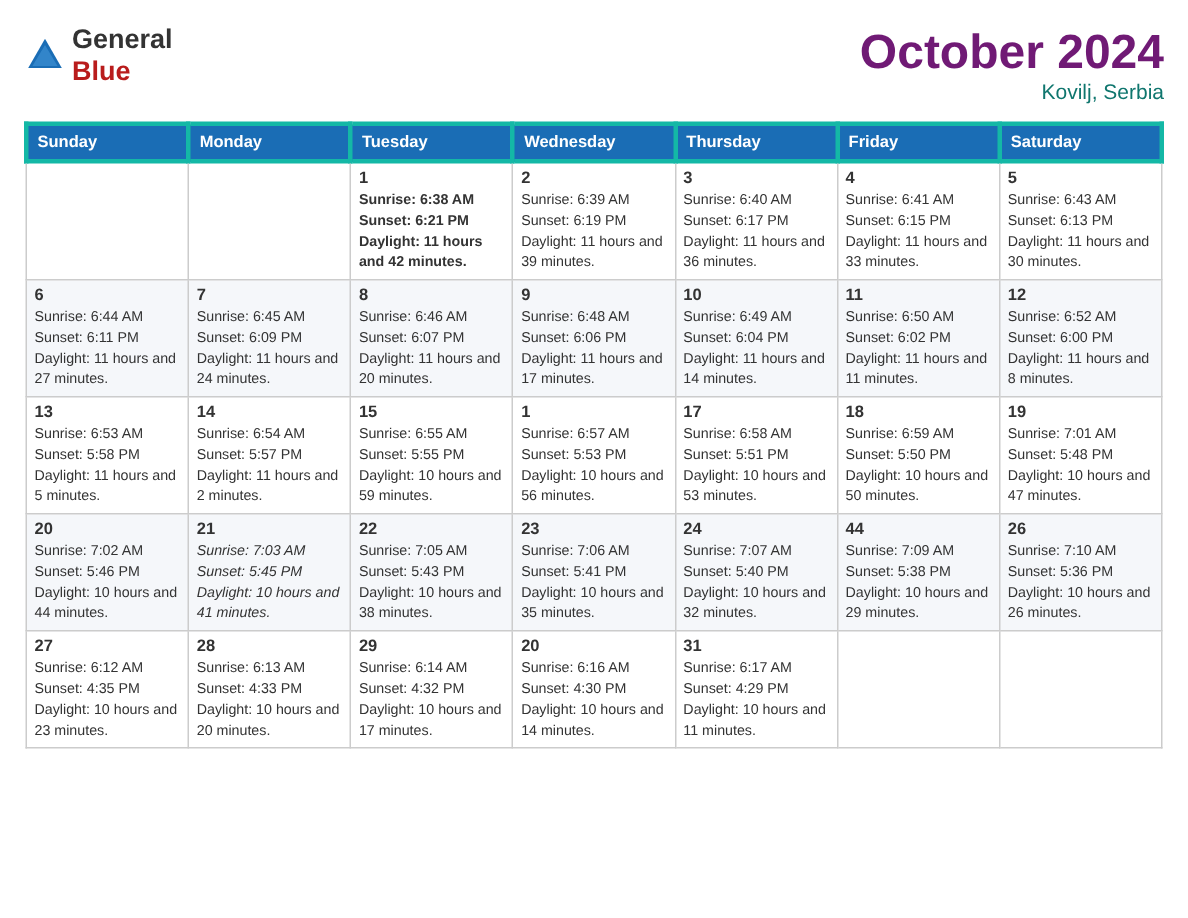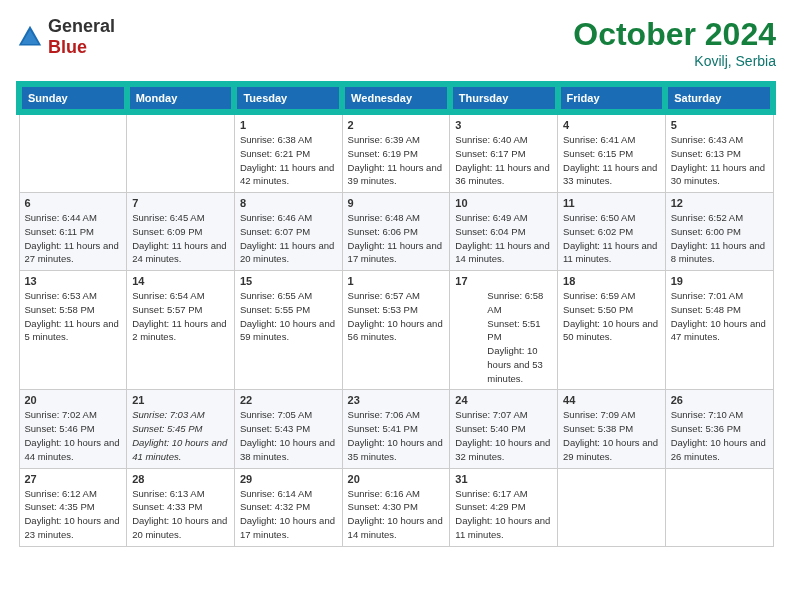--- a/index.html
+++ b/index.html
@@ -24,39 +24,39 @@
       width: 28px;
       height: 28px;
       margin-right: 4px;
     }
     .title-block {
       text-align: right;
     }
     .month-year {
       font-size: 32px;
       font-weight: bold;
-      color: #15803d;
+      color: #701a75;
     }
     .location {
       font-size: 14px;
       color: #0f766e;
     }
     .calendar {
       width: 100%;
       border-collapse: collapse;
       font-size: 10px;
     }
     .calendar th {
       background-color: #1a6db5;
       color: #fff;
       text-align: left;
       padding: 5px 6px;
       font-size: 11px;
       font-weight: bold;
-      border: 6px solid #14b8a6;
+      border: 3px solid #14b8a6;
     }
     .calendar td {
       border: 1px solid #ccc;
       vertical-align: top;
       padding: 4px 5px;
       width: calc(100% / 7);
       min-height: 80px;
       background: #fff;
     }
     .calendar tr:nth-child(even) td {
@@ -108,21 +108,21 @@
         <th>Friday</th>
         <th>Saturday</th>
       </tr>
   </thead>
   <tbody id="calendar-body">
   <tr>
         <td class="empty-cell"></td>
         <td class="empty-cell"></td>
         <td>
           <div class="day-number">1</div>
-          <div class="day-info" style="white-space: pre-line;">Sunrise: 6:38 AM
+          <div class="day-info" style="white-space: pre-line; font-weight: bold;">Sunrise: 6:38 AM
 Sunset: 6:21 PM
 Daylight: 11 hours and 42 minutes.</div>
         </td>
         <td>
           <div class="day-number">2</div>
           <div class="day-info" style="white-space: pre-line;">Sunrise: 6:39 AM
 Sunset: 6:19 PM
 Daylight: 11 hours and 39 minutes.</div>
         </td>
         <td>
@@ -208,21 +208,21 @@
 Daylight: 10 hours and 59 minutes.</div>
         </td>
         <td>
           <div class="day-number">1</div>
           <div class="day-info" style="white-space: pre-line;">Sunrise: 6:57 AM
 Sunset: 5:53 PM
 Daylight: 10 hours and 56 minutes.</div>
         </td>
         <td>
           <div class="day-number">17</div>
-          <div class="day-info" style="white-space: pre-line; margin-left: 32px;">Sunrise: 6:58 AM
+          <div class="day-info" style="white-space: pre-line;">Sunrise: 6:58 AM
 Sunset: 5:51 PM
 Daylight: 10 hours and 53 minutes.</div>
         </td>
         <td>
           <div class="day-number">18</div>
           <div class="day-info" style="white-space: pre-line;">Sunrise: 6:59 AM
 Sunset: 5:50 PM
 Daylight: 10 hours and 50 minutes.</div>
         </td>
         <td>

